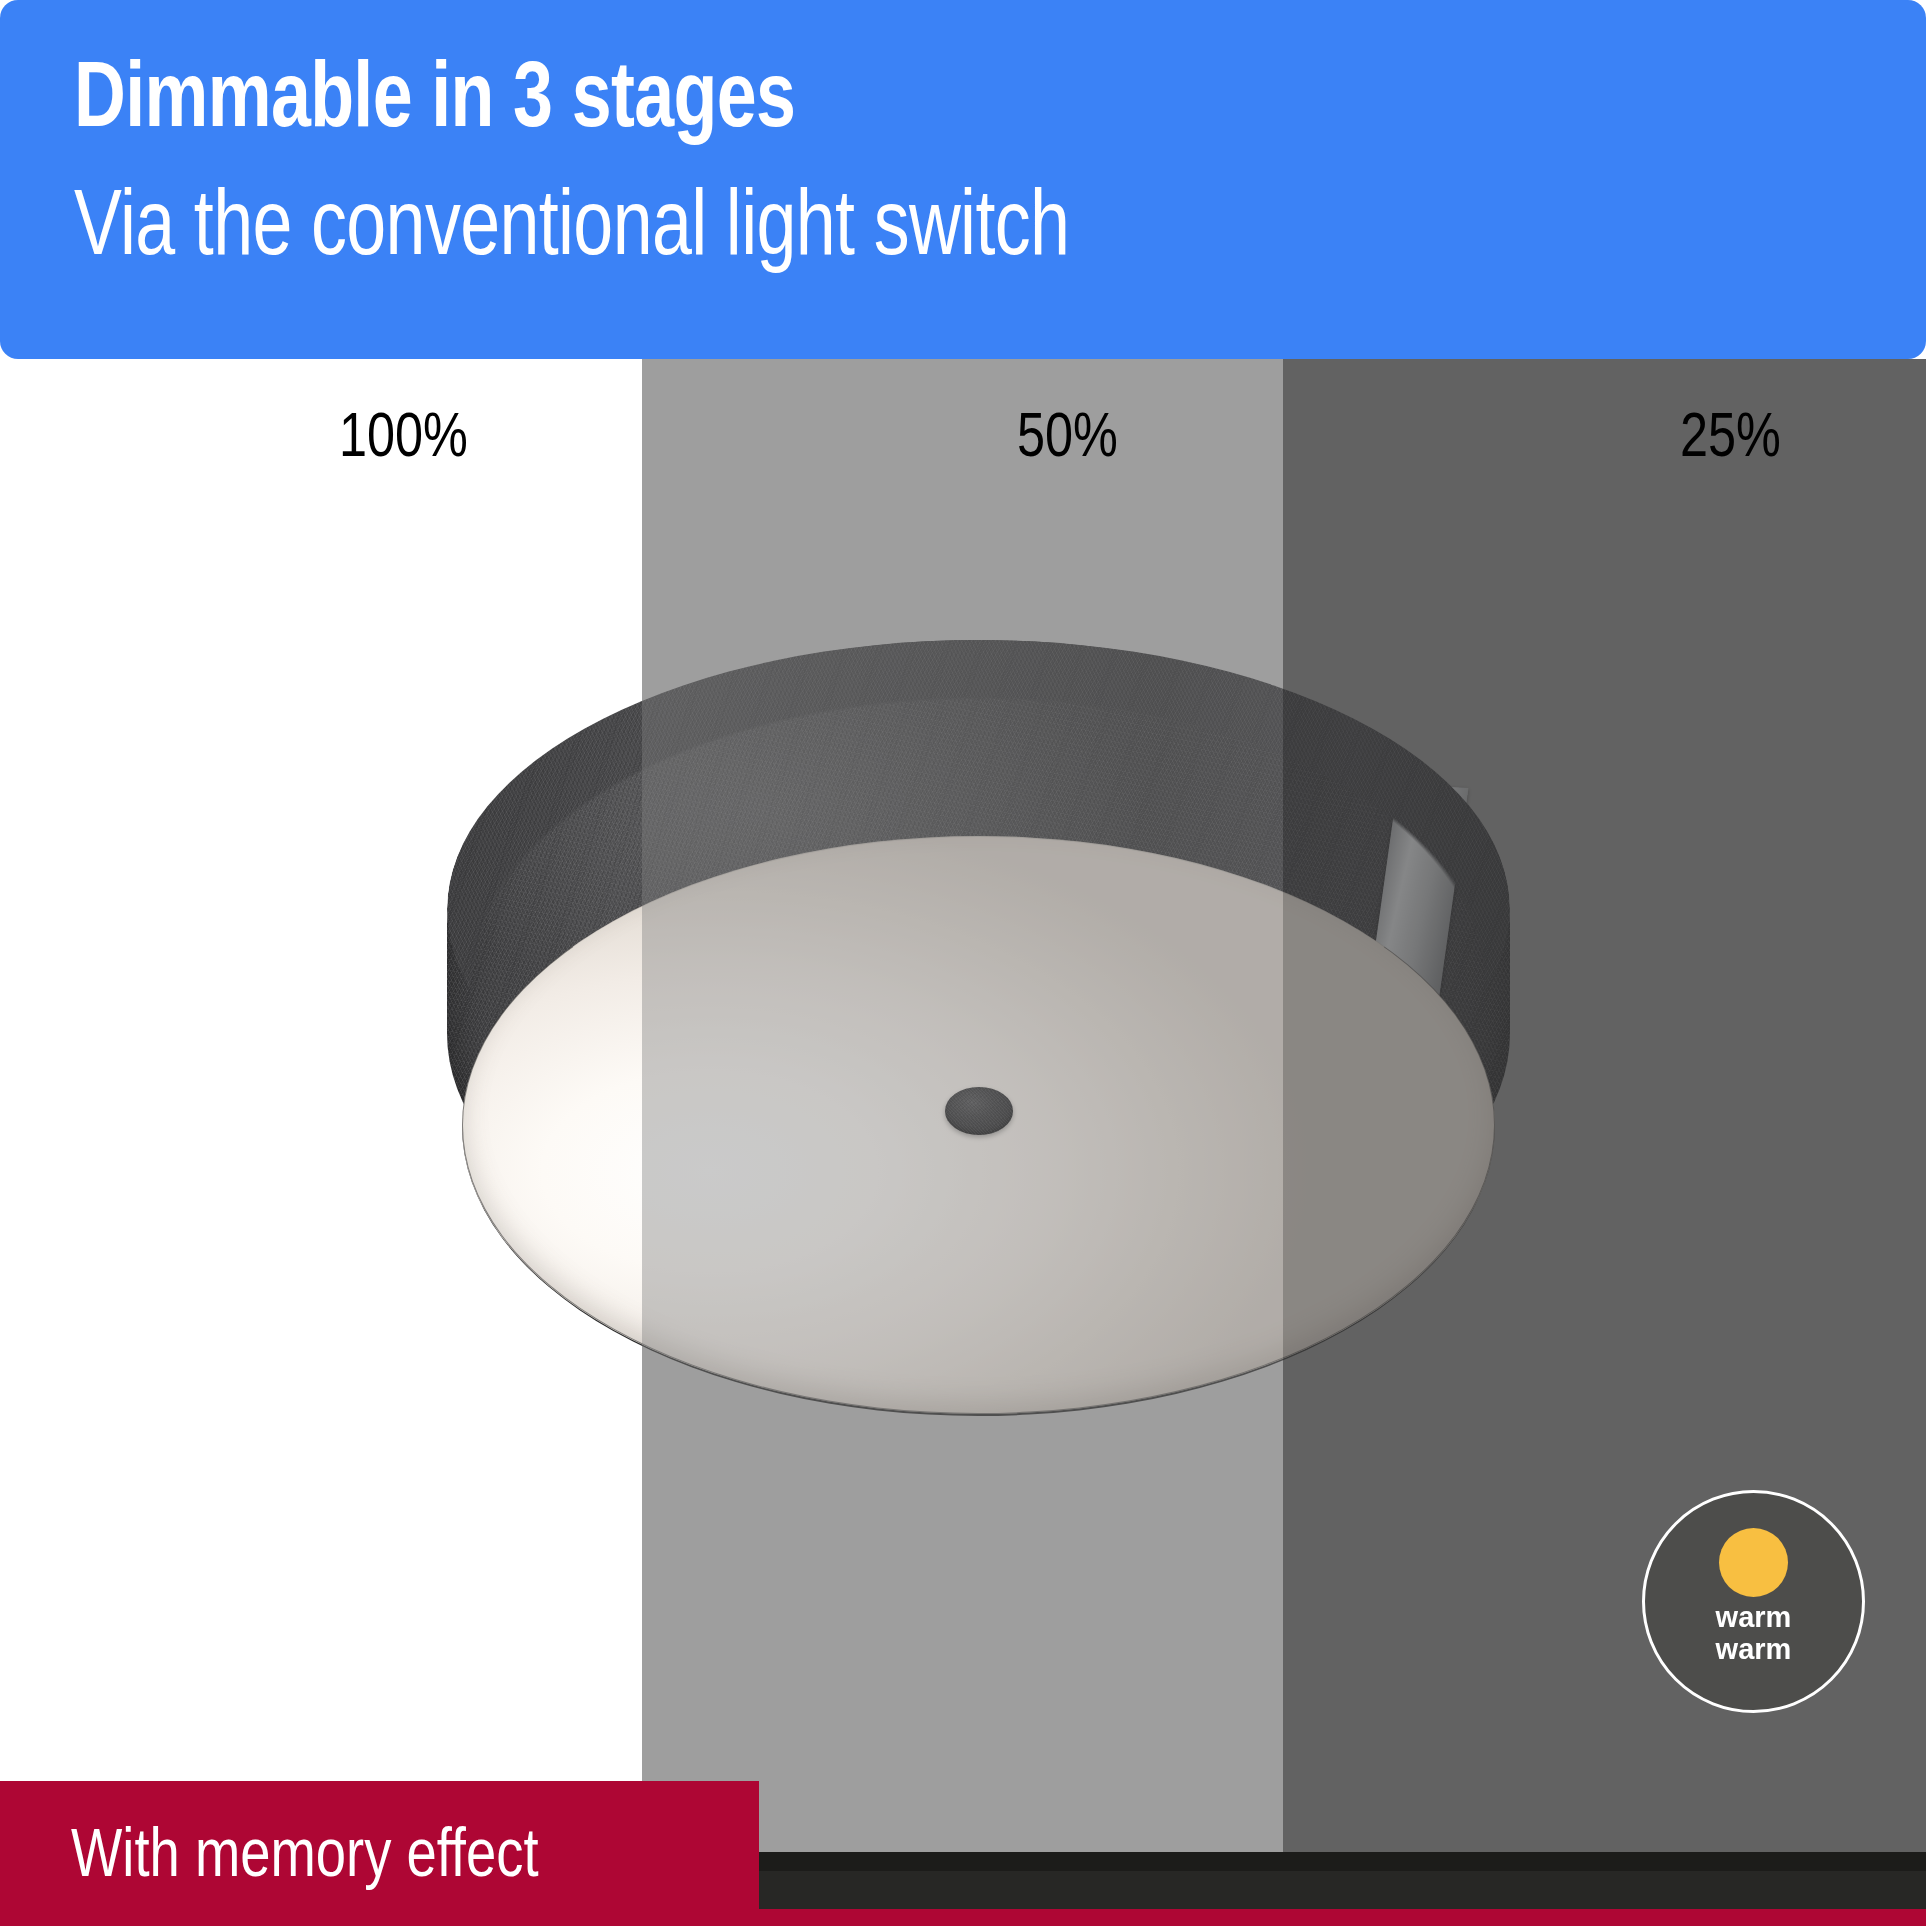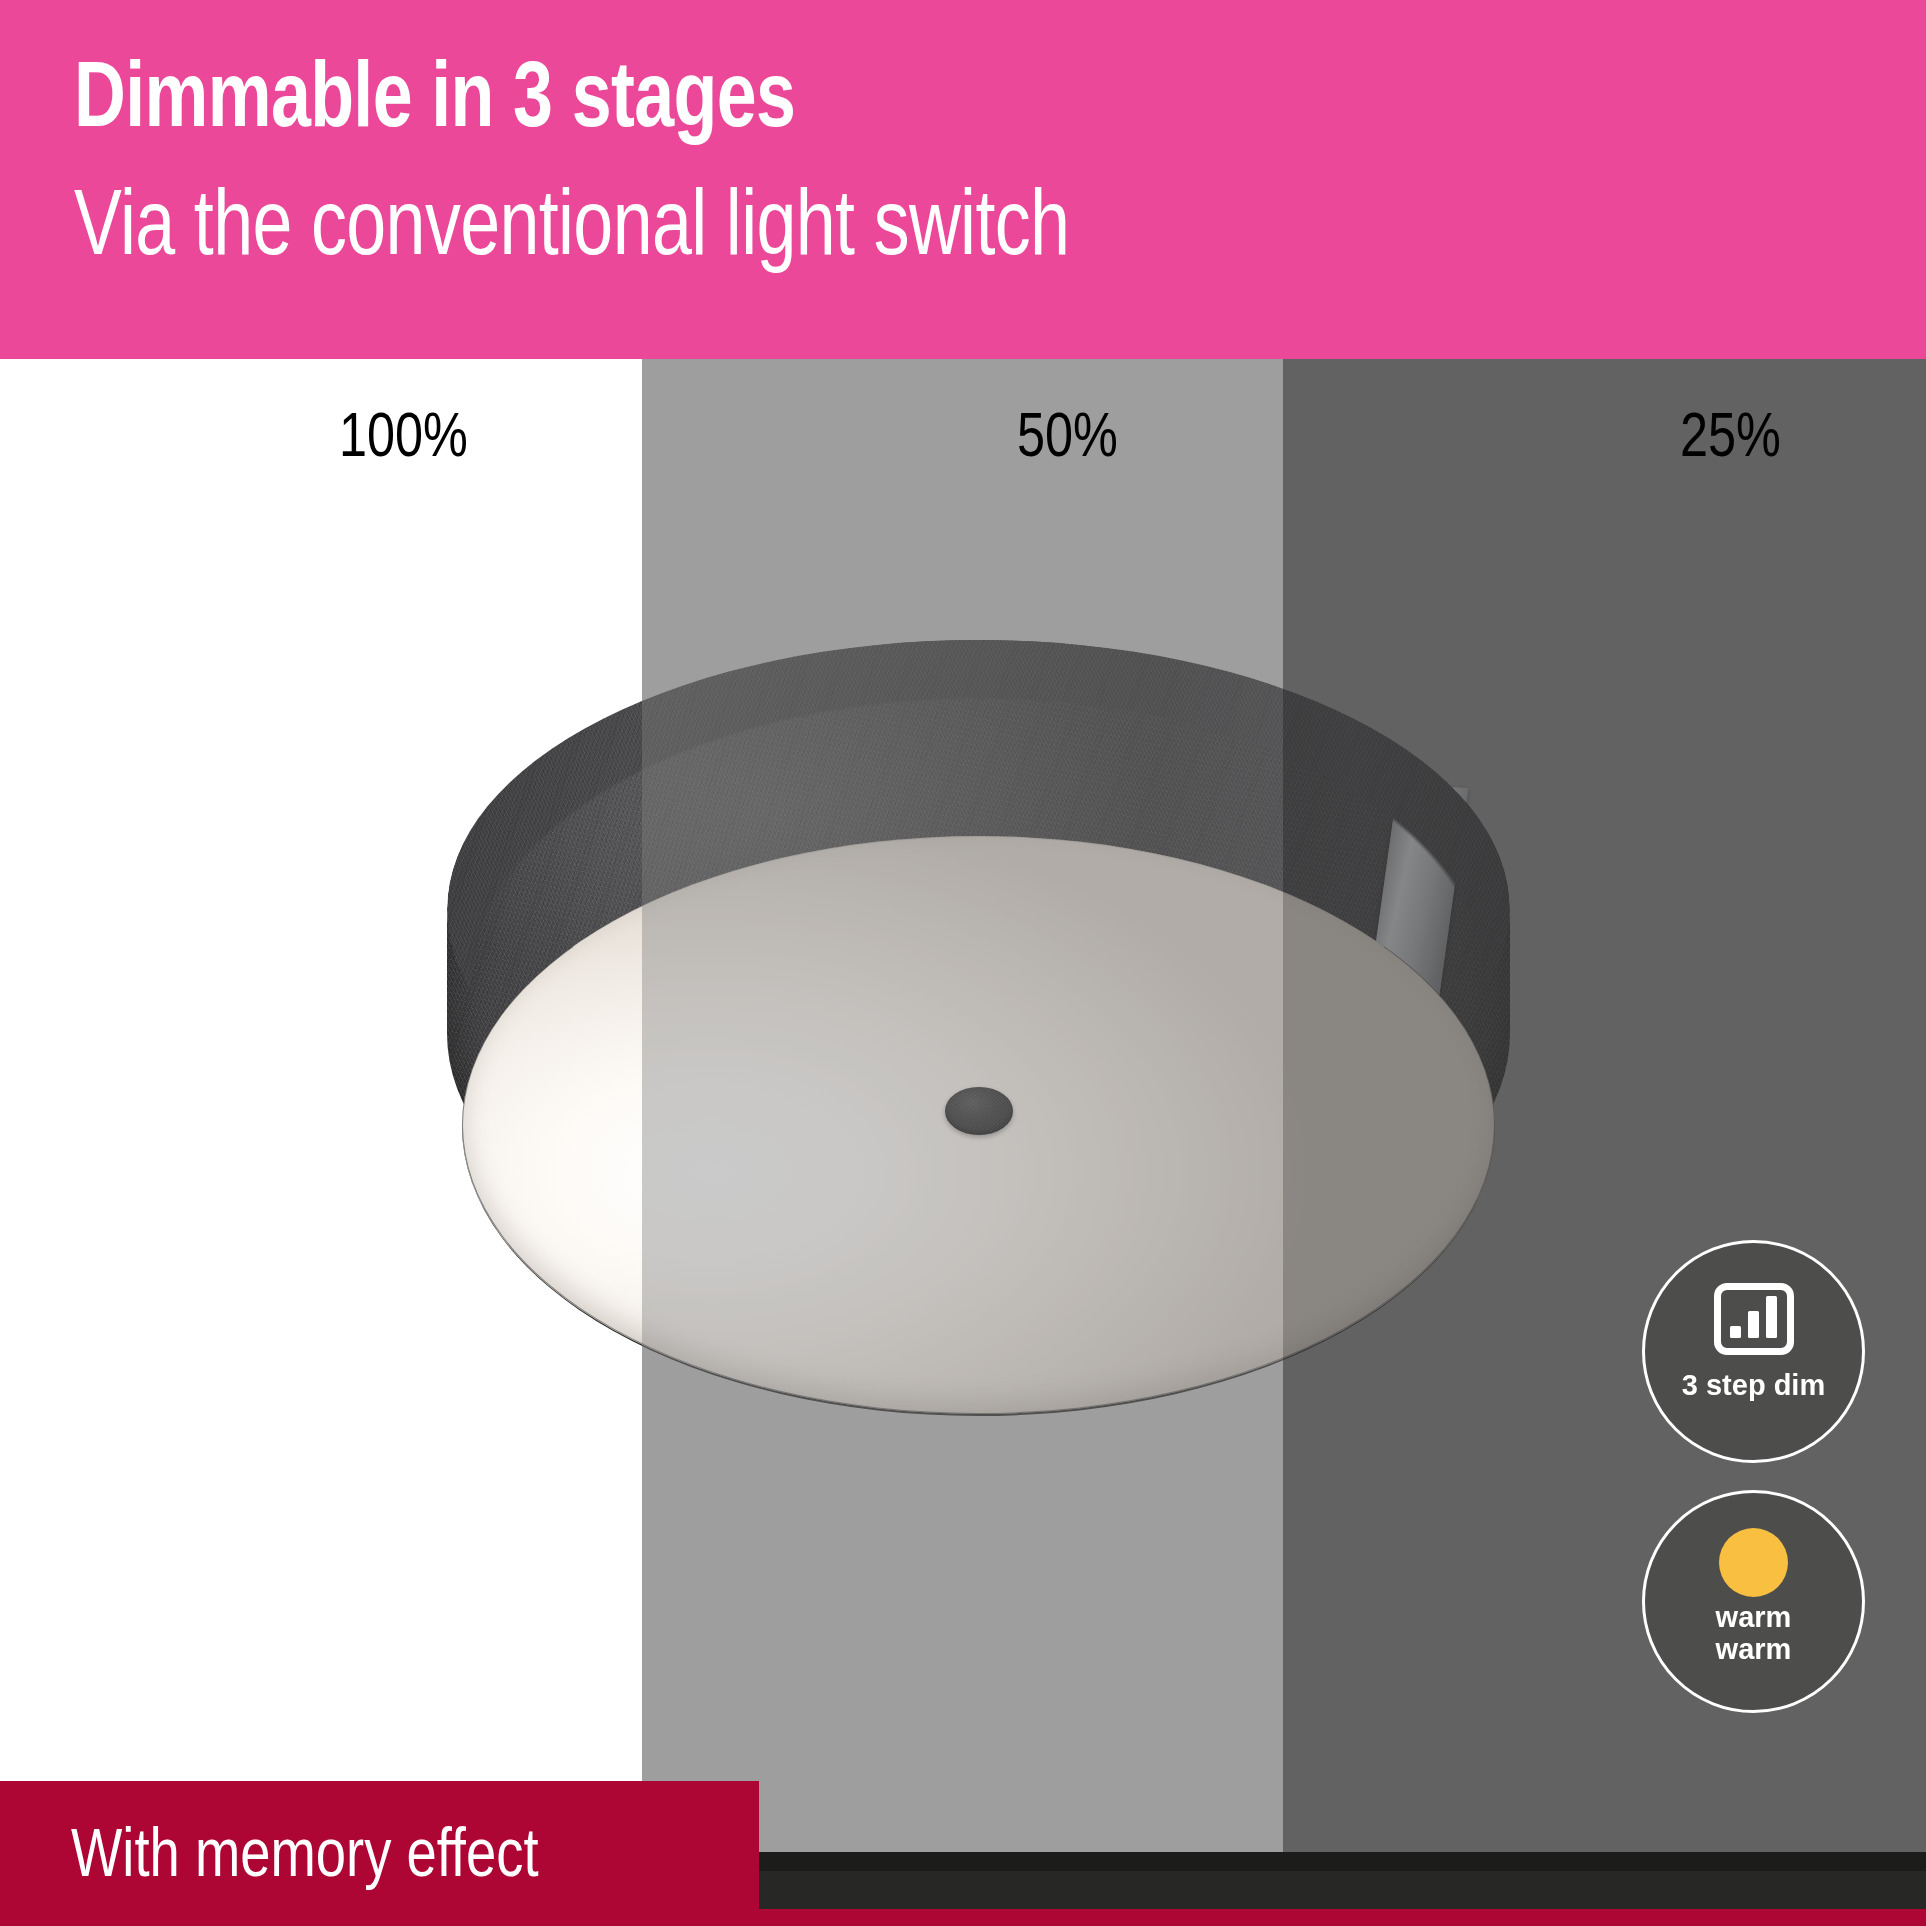--- a/index.html
+++ b/index.html
@@ -19,22 +19,23 @@
     overflow: hidden;
     background: #ffffff;
   }
 
   
   .header {
     position: absolute;
     left: 0; top: 0;
     width: 1926px;
     height: 359px;
-    background: #ec4899;
+    background: #3b82f6;
     z-index: 60;
+    border-radius: 18px;
   }
   .header-title {
     position: absolute;
     left: 74px;
     top: 48px;
     font-family: "Liberation Sans Narrow", "Liberation Sans", sans-serif;
     font-size: 92px;
     line-height: 1.0;
     font-weight: 700;
     color: #ffffff;
@@ -371,28 +372,20 @@
 
   <div class="pct-label pct-100">100%</div>
   <div class="pct-label pct-50">50%</div>
   <div class="pct-label pct-25">25%</div>
 
   <div class="header">
     <div class="header-title">Dimmable in 3 stages</div>
     <div class="header-subtitle">Via the conventional light switch</div>
   </div>
 
-  <div class="badge badge-dim">
-    <div class="badge-icon-dim">
-      <span class="bar bar-1"></span>
-      <span class="bar bar-2"></span>
-      <span class="bar bar-3"></span>
-    </div>
-    <div class="badge-label">3 step dim</div>
-  </div>
 
   <div class="badge badge-warm">
     <div class="badge-dot-warm"></div>
     <div class="badge-label badge-label-warm">
       <div>warm</div>
       <div>warm</div>
     </div>
   </div>
 
   <div class="footer-dark-a"></div>

